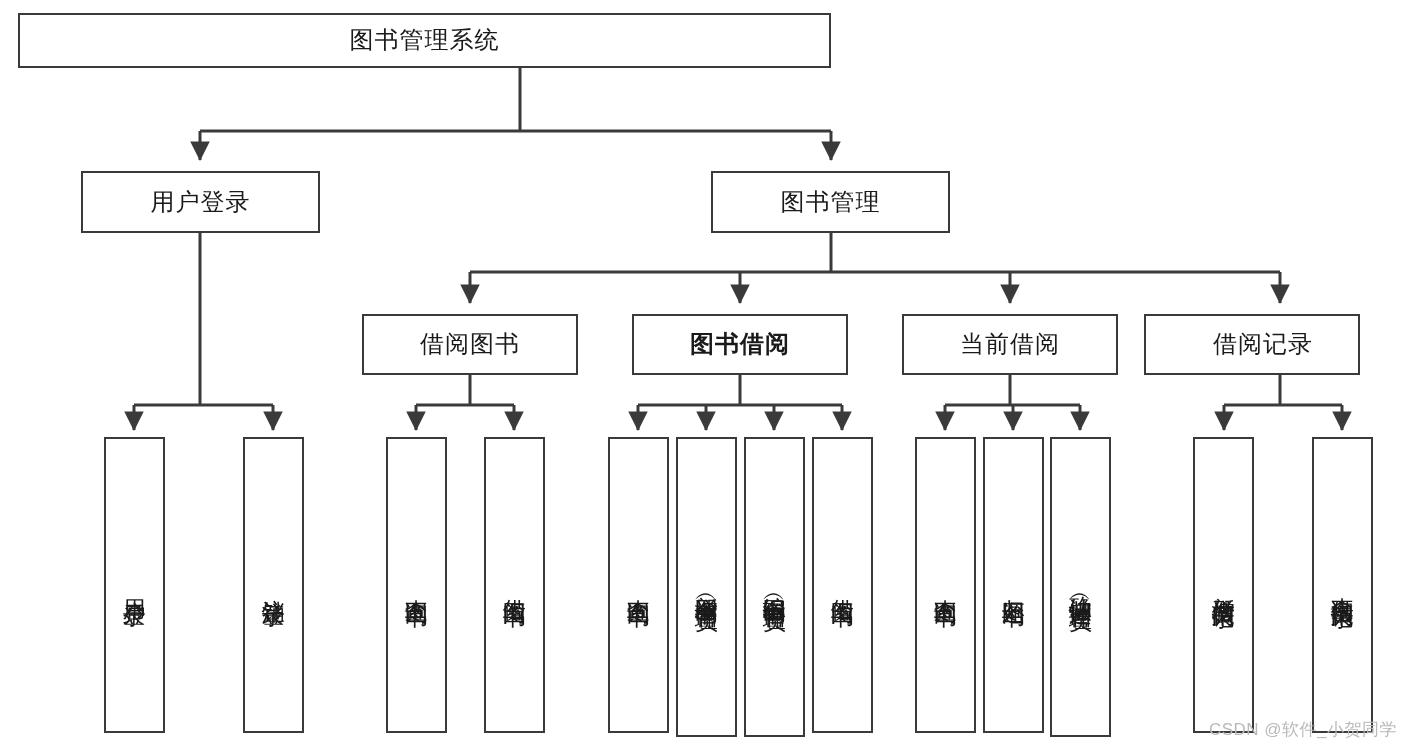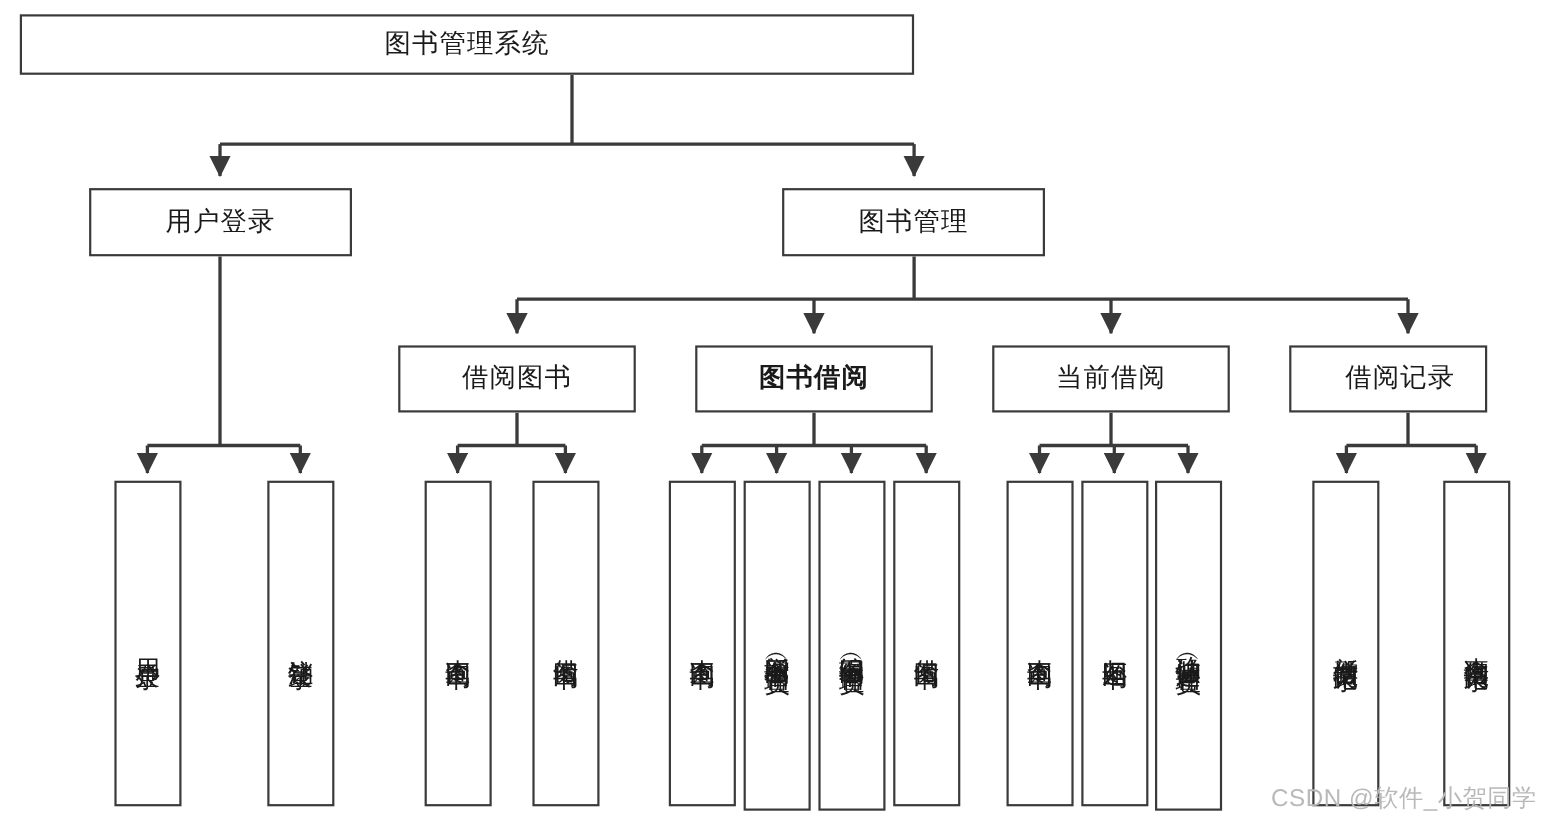--- a/index.html
+++ b/index.html
@@ -53,21 +53,21 @@
   }
   .node.vert span {
     writing-mode: vertical-rl;
     text-orientation: upright;
     white-space: nowrap;
   }
   .watermark {
     position: absolute;
     right: 8px;
     bottom: 6px;
-    font-size: 22px;
+    font-size: 17px;
     color: #b9b9b9;
     letter-spacing: 0.5px;
     z-index: 5;
     white-space: nowrap;
     user-select: none;
   }
 </style>
 </head>
 <body>
 
@@ -136,21 +136,21 @@
 
   <div class="node horiz" style="left:362px; top:314px; width:216px; height:61px;">
     <span>借阅图书</span>
   </div>
   <div class="node horiz" style="left:632px; top:314px; width:216px; height:61px;font-weight:bold;">
     <span>图书借阅</span>
   </div>
   <div class="node horiz" style="left:902px; top:314px; width:216px; height:61px;text-align:right;">
     <span>当前借阅</span>
   </div>
-  <div class="node horiz" style="left:1172px; top:314px; width:180px; height:61px;padding-left:22px;">
+  <div class="node horiz" style="left:1144px; top:314px; width:216px; height:61px;padding-left:22px;">
     <span>借阅记录</span>
   </div>
 
   <div class="node vert" style="left:104px; top:437px; width:61px; height:296px;">
     <span>用户登录</span>
   </div>
   <div class="node vert" style="left:243px; top:437px; width:61px; height:296px;">
     <span>注销登录</span>
   </div>
 

